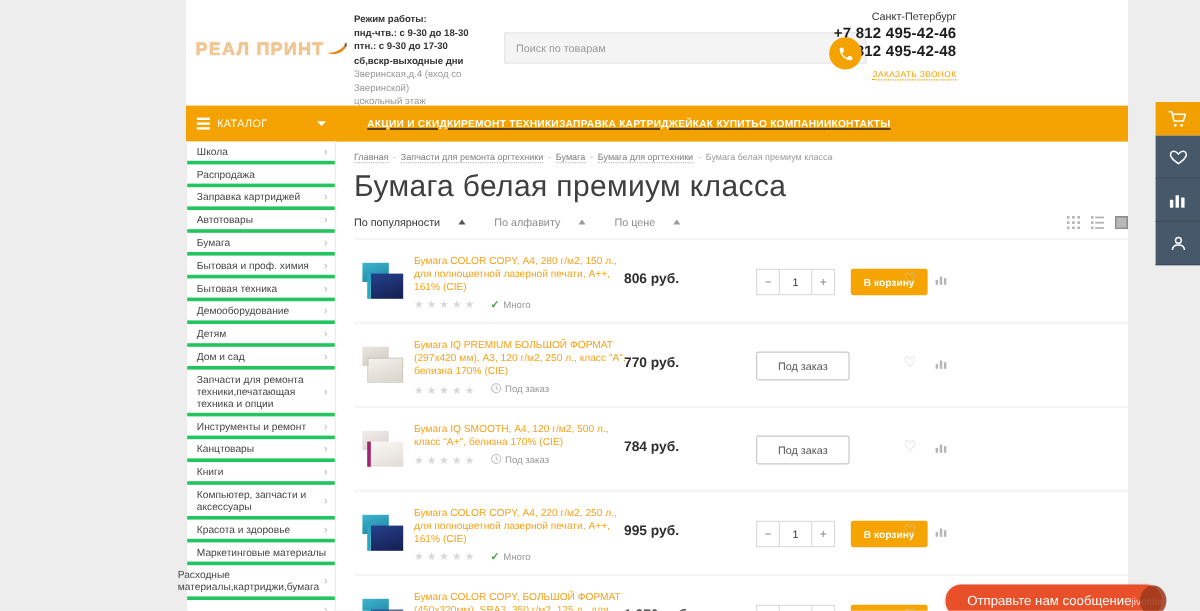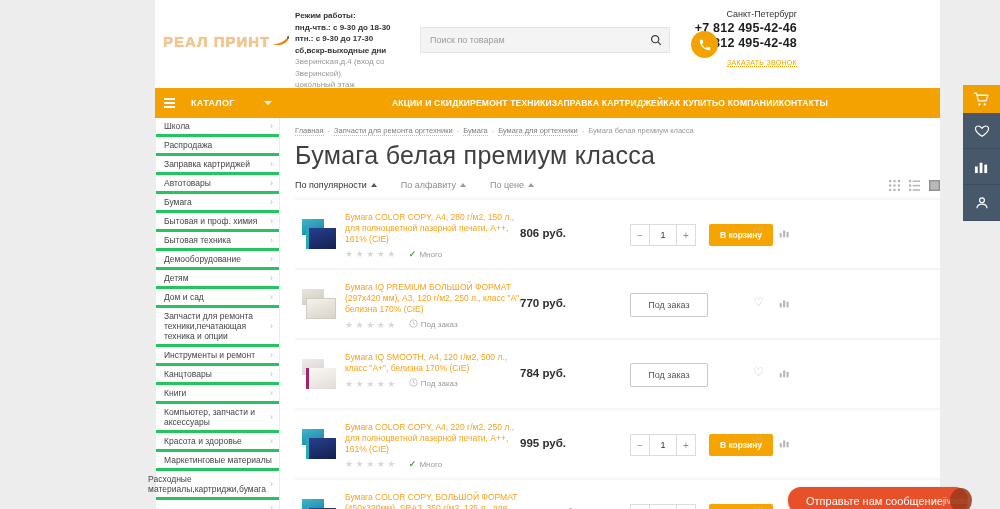--- a/index.html
+++ b/index.html
@@ -7,54 +7,54 @@
   .content { position:absolute; left:155px; top:0; width:785px; height:509px; background:#fff; }
 
   
   .header { position:relative; height:88px; background:#fff; }
   .logo { position:absolute; left:8px; top:18px; width:128px; height:46px; display:flex; align-items:center; }
   .logo-text { font-size:15px; font-weight:bold; color:#f0c693; letter-spacing:1px; text-shadow:0 0 1px #dca55f; white-space:nowrap; }
   .logo-swoosh { width:42px; height:30px; margin-left:2px; }
   .hours { position:absolute; left:140px; top:10px; width:115px; font-size:8px; line-height:11.5px; color:#333; }
   .hours .b { font-weight:bold; }
   .hours .g { color:#999; }
-  .search { position:absolute; left:265px; top:27px; width:250px; height:26px; background:#f4f4f4; border:1px solid #e6e6e6; display:flex; align-items:center; }
+  .search { position:absolute; left:265px; top:27px; width:302px; height:26px; background:#f4f4f4; border:1px solid #e6e6e6; display:flex; align-items:center; }
   .search input { flex:1; border:none; background:transparent; font-size:9px; color:#444; padding:0 9px; outline:none; font-family:inherit; }
   .search input::placeholder { color:#9a9a9a; }
   .mag-btn { width:26px; height:24px; display:flex; align-items:center; justify-content:center; cursor:pointer; }
   .phone-circle { position:absolute; left:536px; top:31px; width:27px; height:27px; border-radius:50%; background:#f3a200; display:flex; align-items:center; justify-content:center; z-index:2; }
   .phones { position:absolute; left:520px; top:9px; width:122px; text-align:right; }
   .city { font-size:9px; color:#333; margin-bottom:2px; }
   .phone { font-size:12.5px; font-weight:bold; color:#1d1d1d; line-height:15px; letter-spacing:0.2px; }
   .callback { display:inline-block; margin-top:3px; font-size:7px; color:#f3a200; border-bottom:1px dotted #f3a200; cursor:pointer; letter-spacing:0.3px; }
 
   
   .nav { position:absolute; top:88px; left:0; width:785px; height:30px; background:#f3a202; display:flex; }
   .catalog-btn { width:125px; display:flex; align-items:center; padding:0 8px 0 9px; cursor:pointer; }
   .burger { display:inline-block; width:11px; }
   .burger i { display:block; height:2px; background:#fff; margin:2px 0; }
-  .catalog-label { font-size:9px; font-weight:bold; color:#fff; margin-left:16px; letter-spacing:0.3px;text-align:center; }
+  .catalog-label { font-size:9px; font-weight:normal; color:#fff; margin-left:6px; letter-spacing:0.3px;text-align:center; }
   .chev-down { margin-left:auto; width:0; height:0; border-left:4px solid transparent; border-right:4px solid transparent; border-top:4px solid #fff; }
-  .nav-links { flex:1; display:flex; align-items:center; justify-content:center; padding:0 26px; }
+  .nav-links { flex:1; display:flex; align-items:center; justify-content:flex-start; padding:0 26px;text-decoration:underline; }
   .nav-link { font-size:8.5px; font-weight:bold; color:#fff; letter-spacing:0.2px; cursor:pointer; white-space:nowrap; }
 
   
   .sidebar { position:absolute; top:118px; left:0; width:125px; background:#fff; border:1px solid #ececec; border-top:none; }
   .side-item { display:flex; align-items:center; justify-content:flex-end; padding:3px 6px 3px 8px; border-bottom:3px solid #22c55e; font-size:8.5px; line-height:10px; color:#454545; cursor:pointer; }
   .side-item .lbl { flex:1; }
   .side-item .arr { color:#b5b5b5; font-size:9px; margin-left:4px; }
 
   
   .main { position:absolute; left:140px; top:118px; width:645px; }
   .breadcrumb { margin-top:8px; font-size:7.5px; color:#9a9a9a; height:10px; white-space:nowrap; }
   .crumb-link { color:#7d7d7d; border-bottom:1px dotted #bdbdbd; cursor:pointer; }
   .crumb-sep { margin:0 4px; color:#b5b5b5; }
   .h1 { margin-top:6px; font-size:25px; line-height:27px; font-weight:400; color:#3f3f3f; letter-spacing:0.3px; }
   .sort-row { margin-top:9px; display:flex; align-items:center; height:14px; }
-  .sort-item { margin-right:24px; display:flex; align-items:center; gap:4px; font-size:9px; color:#8d8d8d; cursor:pointer; }
+  .sort-item { margin-right:24px; display:flex; align-items:center; gap:15px; font-size:9px; color:#8d8d8d; cursor:pointer; }
   .sort-item.active { color:#333; }
   .caret-up { width:0; height:0; border-left:3px solid transparent; border-right:3px solid transparent; border-bottom:4px solid #9a9a9a; }
   .sort-item.active .caret-up { border-bottom-color:#555; }
   .views { margin-left:auto; display:flex; gap:9px; align-items:center; }
   .view-btn { cursor:pointer; display:flex; }
 
   
   .plist { margin-top:6px; }
   .prow { position:relative; height:70px; border-top:2px solid #f5f5f5; background:#fff; }
   .pimg { position:absolute; left:5px; top:15px; width:38px; height:38px; }

